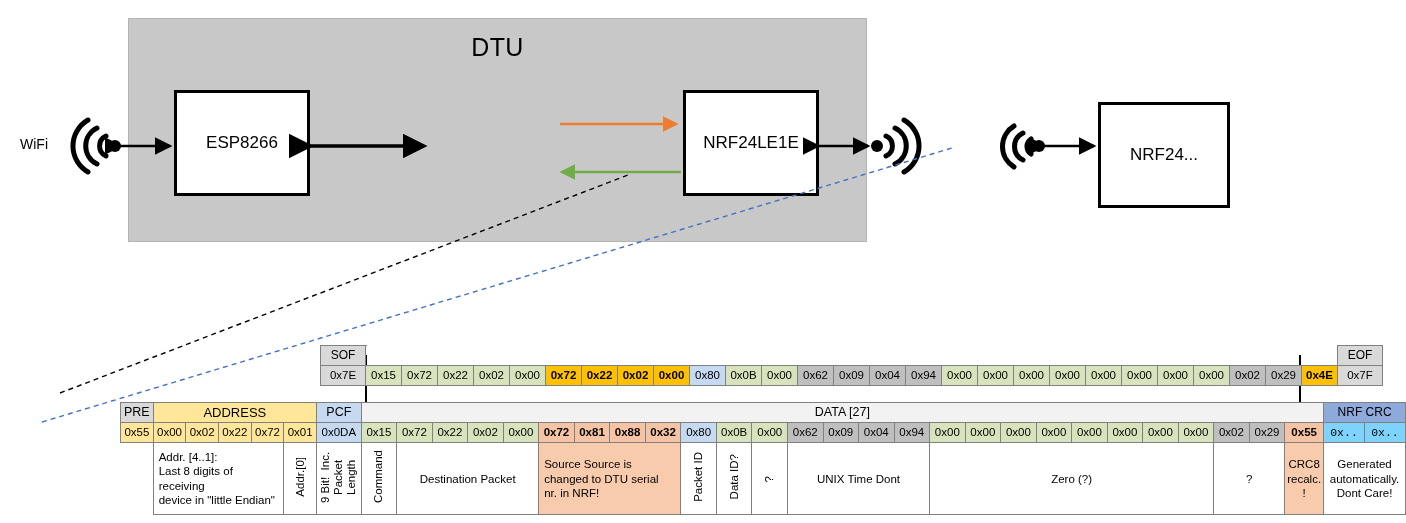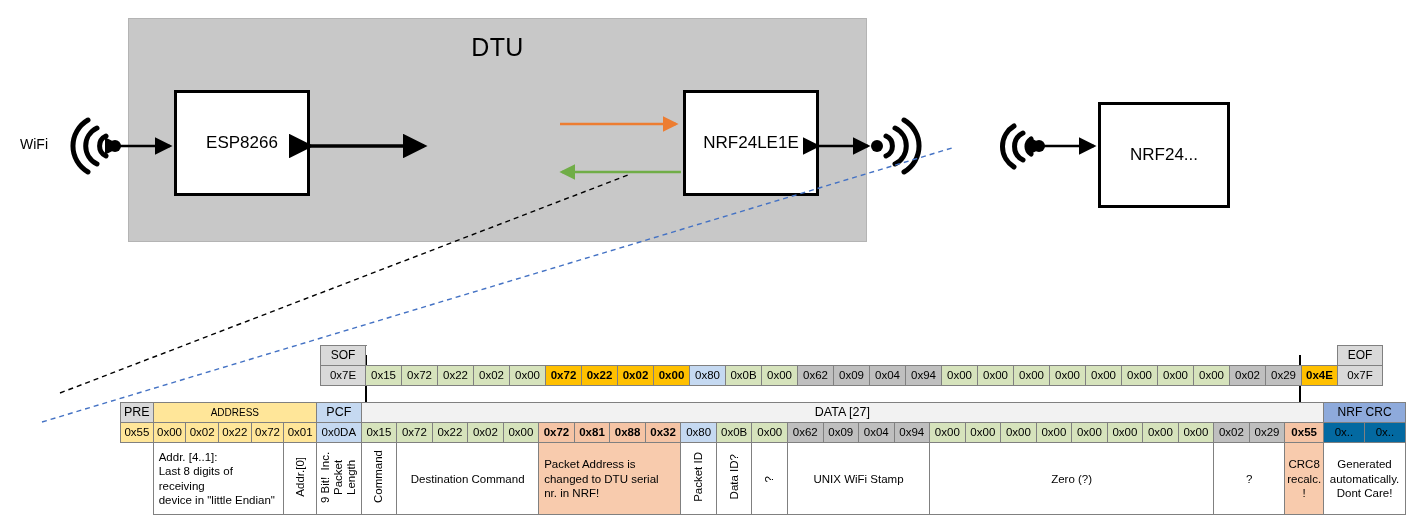--- a/index.html
+++ b/index.html
@@ -39,22 +39,22 @@
   td.hdr{background:#d9d9d9;font-size:12px;}
   td.blank{border:none;background:transparent;}
   td.sof,td.eof{background:#d9d9d9;}
   td.green{background:#d6e3bc;}
   td.yellow{background:#ffc000;font-weight:bold;}
   td.yellowlt{background:#ffe699;}
   td.blue{background:#c5d9f1;}
   td.gray{background:#bfbfbf;}
   td.orange{background:#f5c4a5;font-weight:bold;}
   td.bluemid{background:#8eaadb;font-size:12px;}
-  td.blued{background:#0369a1;}
-  td.addrhdr{background:#ffe699;font-size:10px;}
+  td.blued{background:#7dd3fc;font-family:Liberation Mono, monospace;}
+  td.addrhdr{background:#ffe699;font-size:13px;}
   td.pcfhdr{background:#c5d9f1;font-size:12.5px;}
   td.prehdr{background:#d9d9d9;font-size:12.5px;}
   td.datahdr{background:#f2f2f2;font-size:12.5px;}
   td.lbl{
     height:68px;line-height:1.22;font-size:11.5px;
     vertical-align:middle;text-align:center;background:#ffffff;
     white-space:normal;padding:0 2px;
   }
   td.lbl.left{text-align:left;padding-left:5px;}
   td.lbl.orangebg{background:#f8cbad;text-align:left;padding-left:5px;}
@@ -242,36 +242,36 @@
       </td>
       <td class="lbl">
         <span class="vert">Addr.[0]</span>
       </td>
       <td class="lbl">
         <span class="vert"><span>9 Bit!</span>&nbsp; <span>Inc. Packet</span> <span>Length</span></span>
       </td>
       <td class="lbl">
         <span class="vert">Command</span>
       </td>
-      <td class="lbl" colspan="4">Destination Command</td>
+      <td class="lbl" colspan="4">Destination Packet</td>
       <td class="lbl orangebg" colspan="4">
-        <span>Packet Address is</span><br>
+        <span>Source Source is</span><br>
         <span>changed to DTU serial</span><br>
         <span>nr. in NRF!</span>
       </td>
       <td class="lbl">
         <span class="vert">Packet ID</span>
       </td>
       <td class="lbl">
         <span class="vert">Data ID?</span>
       </td>
       <td class="lbl">
         <span class="vert">?</span>
       </td>
-      <td class="lbl" colspan="4">UNIX WiFi Stamp</td>
+      <td class="lbl" colspan="4">UNIX Time Dont</td>
       <td class="lbl" colspan="8">Zero (?)</td>
       <td class="lbl" colspan="2">?</td>
       <td class="lbl orangebg2">
         <span>CRC8</span><br>
         <span>recalc.</span><br>
         <span>!</span>
       </td>
       <td class="lbl" colspan="2">
         <span>Generated</span><br>
         <span>automatically.</span><br>

